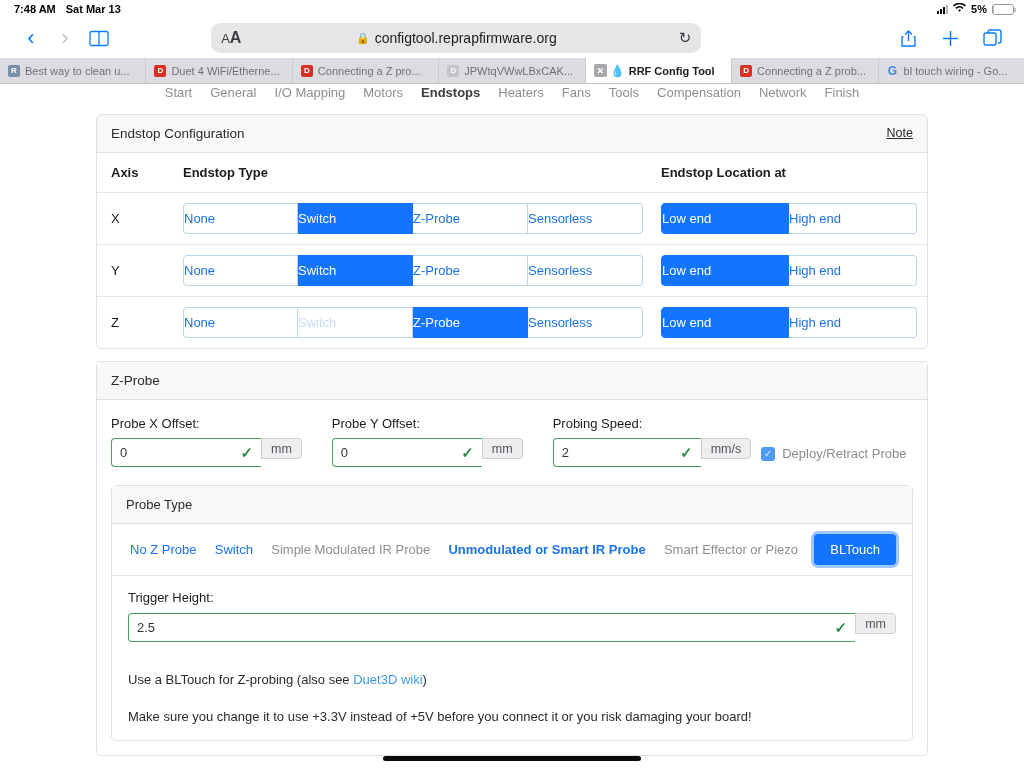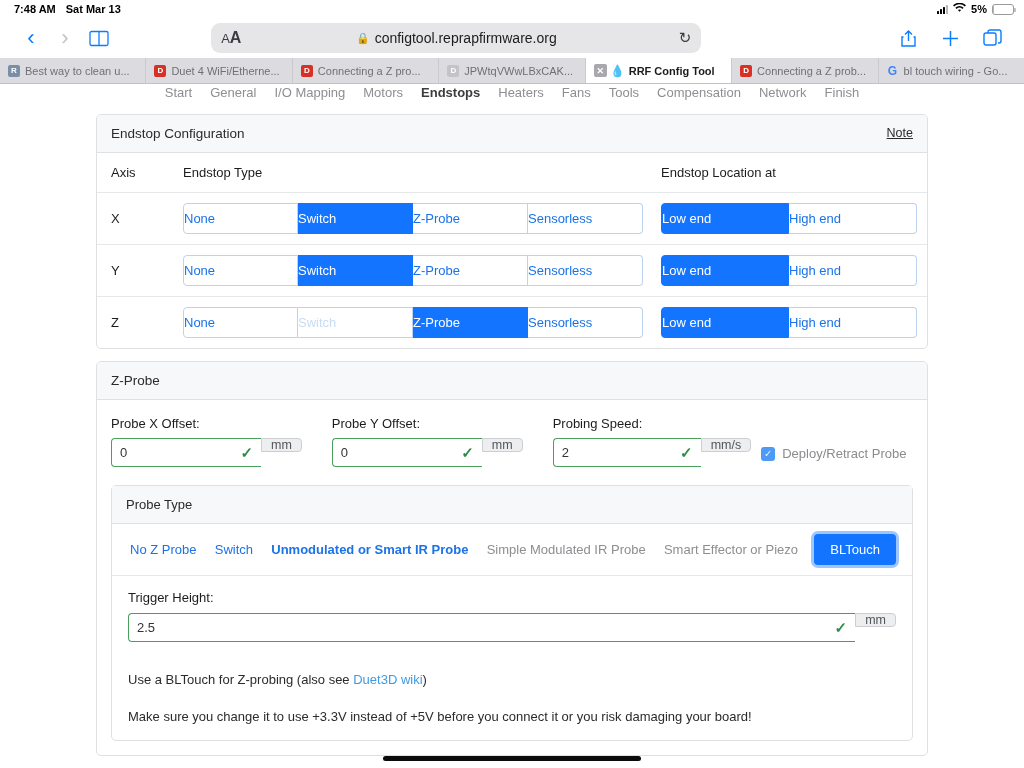--- a/index.html
+++ b/index.html
@@ -118,21 +118,21 @@
   }
   .note-link {
     margin-left: auto; font-size: 12.5px; color: #2b2b2e;
     text-decoration: underline;
   }
 
   
   .es-head {
     display: flex; align-items: center; padding: 12px 14px;
     border-bottom: 1px solid #e6e7e9; font-size: 13px;
-    font-weight: normal; color: #1c1c1e;
+    font-weight: bold; color: #1c1c1e;
   }
   .col-axis { width: 72px; flex: 0 0 72px; }
   .col-type { width: 478px; flex: 0 0 478px; }
   .col-loc  { flex: 1 1 auto; }
 
   .es-row {
     display: flex; align-items: center; padding: 10px 14px;
     border-bottom: 1px solid #e6e7e9; font-size: 13px; color: #1c1c1e;
   }
   .es-row:last-child { border-bottom: none; }
@@ -161,21 +161,21 @@
   .input-grp { display: flex; align-items: stretch; }
   .txtinput {
     border: 1px solid #49a05c; border-right: none; border-radius: 4px 0 0 4px;
     height: 29px; display: flex; align-items: center; padding: 0 8px;
     font-size: 13px; color: #33333a; background: #fff; position: relative;
   }
   .txtinput .val { flex: 1 1 auto; }
   .tick { color: #2e8b45; font-size: 15px; font-weight: bold; margin-left: 6px; }
   .unit {
     border: 1px solid #cdced1; border-radius: 0 4px 4px 0;
-    background: #eceef0; height: 14px; display: flex; align-items: center;
+    background: #eceef0; height: 21px; display: flex; align-items: center;
     padding: 0 9px; font-size: 12.5px; color: #55565a;
   }
   .w-offset { width: 150px; }
   .w-speed  { width: 148px; }
 
   .checkrow { display: flex; align-items: center; gap: 7px; padding-bottom: 6px; margin-left: 10px; }
   .cbox {
     width: 14px; height: 14px; border-radius: 3px; background: #4d9bf7;
     display: flex; align-items: center; justify-content: center;
     color: #e9f2fd; font-size: 10px; line-height: 1;
@@ -451,22 +451,22 @@
               </span>
             <span class="cbox-label">Deploy/Retract Probe</span>
           </div>
         </div>
 
         <div class="subcard">
           <div class="subcard-head">Probe Type</div>
           <div class="pt-row" id="ptrow">
               <div class="pt">No Z Probe</div>
               <div class="pt">Switch</div>
+              <div class="pt muted">Simple Modulated IR Probe</div>
               <div class="pt bold">Unmodulated or Smart IR Probe</div>
-              <div class="pt muted">Simple Modulated IR Probe</div>
               <div class="pt muted">Smart Effector or Piezo</div>
               <div class="pt sel">BLTouch</div>
             </div>
           <div class="tb-body">
             <div class="tb-label">Trigger Height:</div>
             <div class="input-grp">
               <div class="txtinput wide-input">
                 <span class="val">2.5</span>
                 <span class="tick">✓</span>
               </div>

